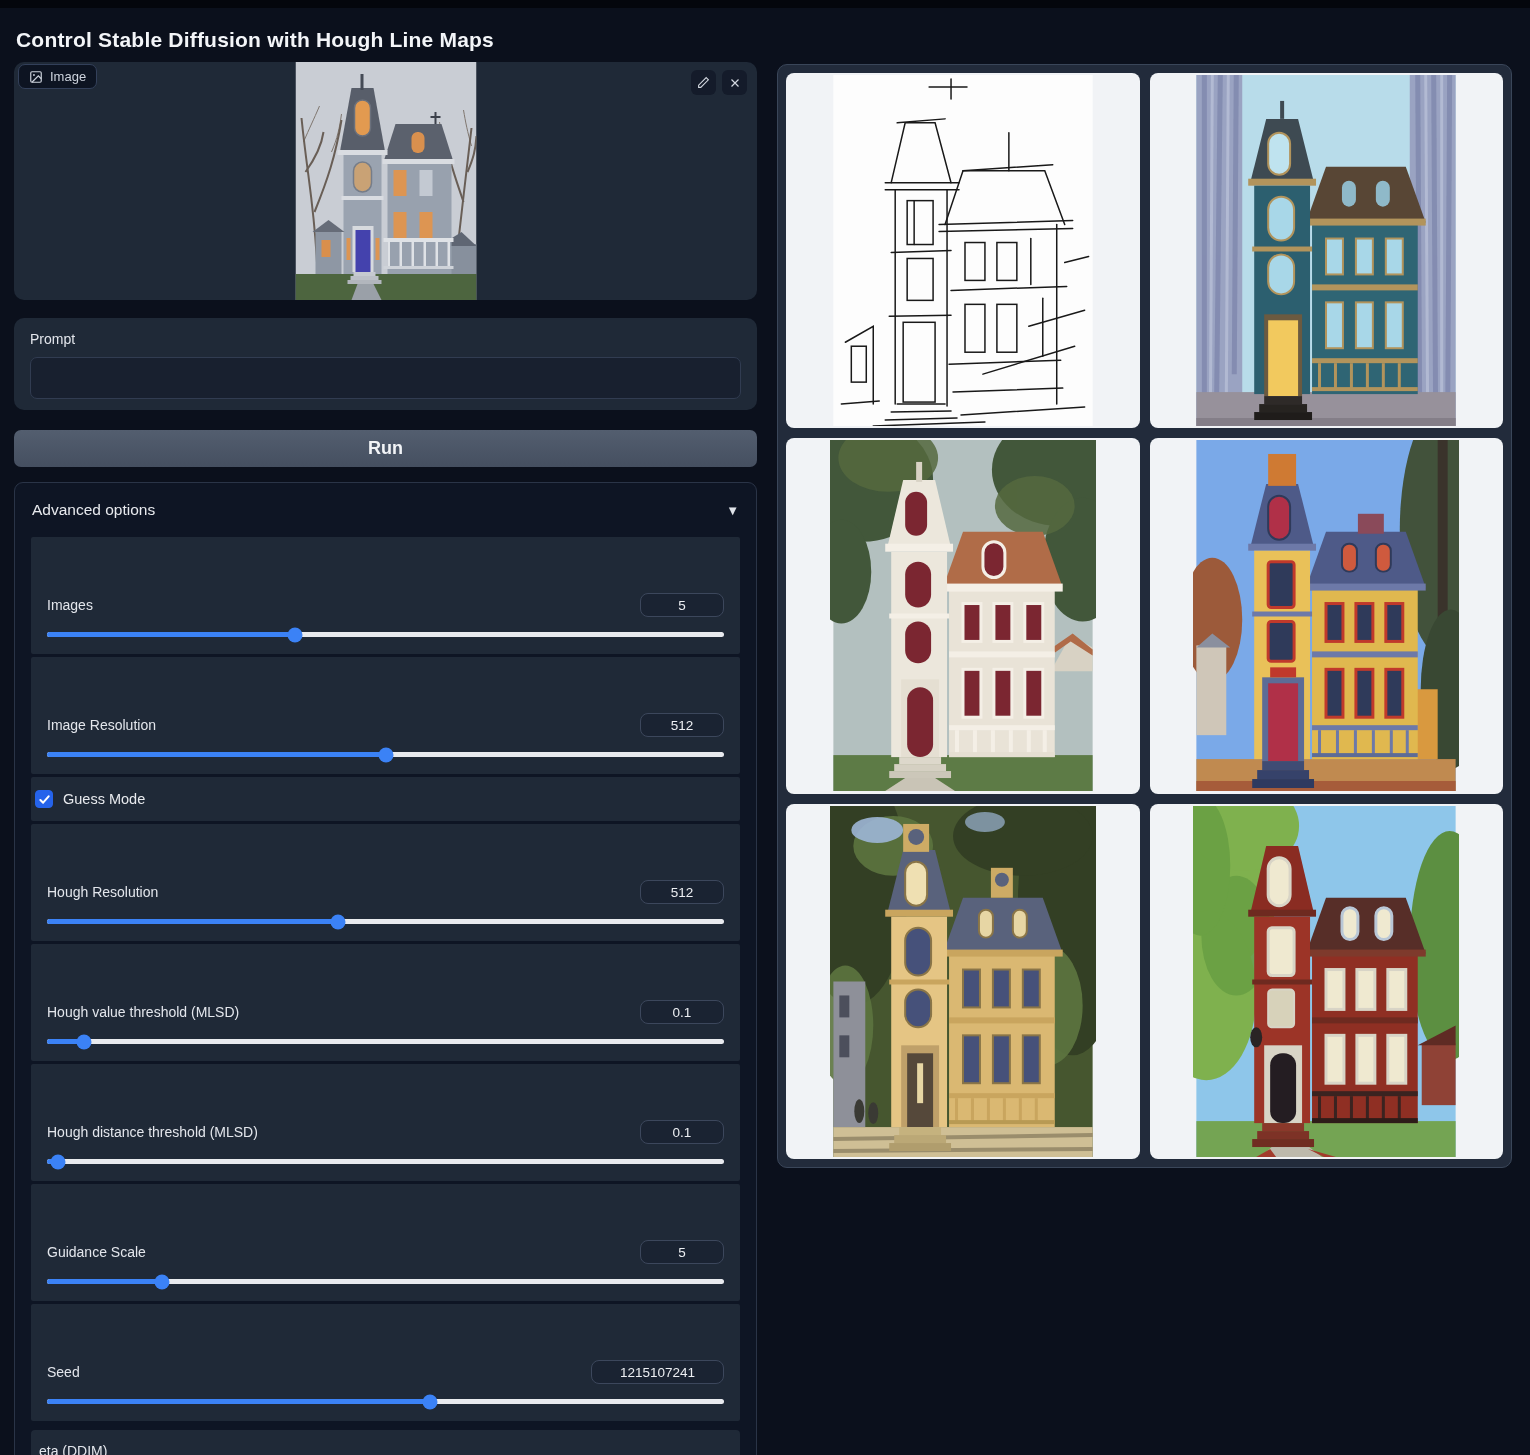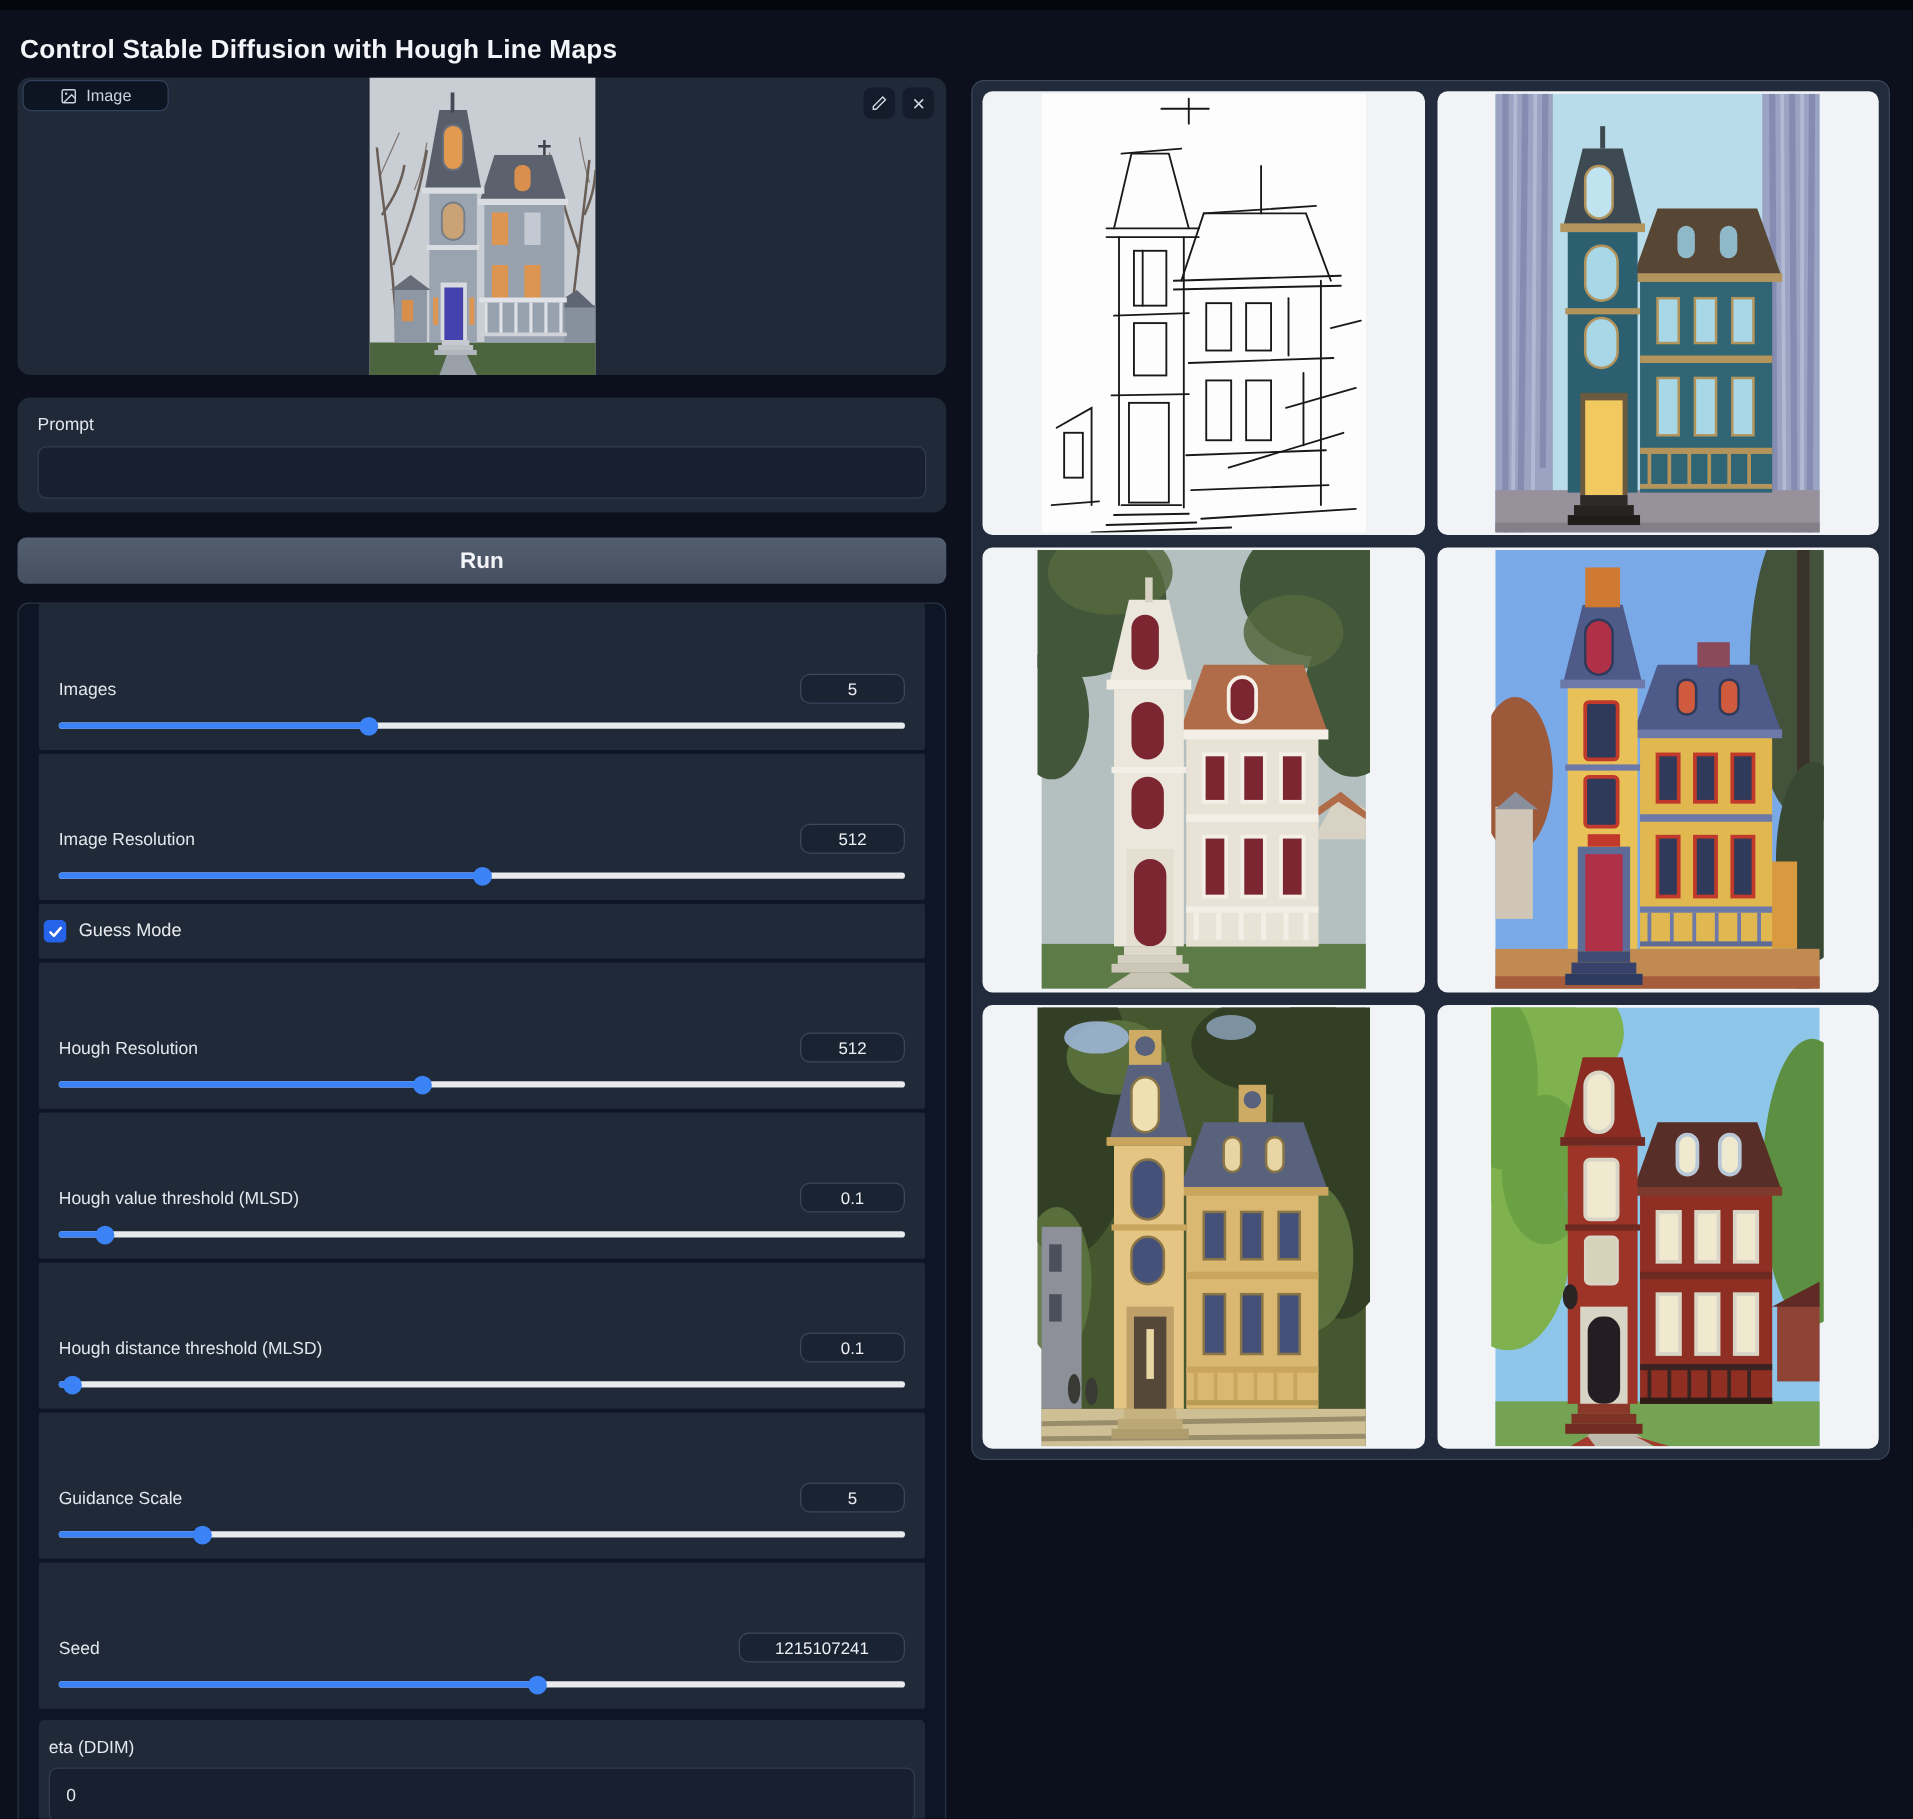--- a/index.html
+++ b/index.html
@@ -7,21 +7,21 @@
   .page{position:relative;width:1530px;height:1455px;background:var(--page,#0b101c);
         overflow:hidden;font-family:"Liberation Sans","DejaVu Sans",sans-serif;color:#e5e7eb;}
   .top-strip{position:absolute;top:0;left:0;right:0;height:8px;background:#04060c;}
   .page-title{position:absolute;left:16px;top:14px;font-size:21px;font-weight:700;color:#f3f5f8;letter-spacing:.2px;}
 
   .left-col{position:absolute;left:14px;top:62px;width:743px;}
 
   
   .image-panel{position:relative;height:238px;background:var(--panel,#1f2937);border-radius:10px;}
   .image-badge{position:absolute;left:4px;top:2px;display:flex;align-items:center;gap:7px;
-               background:#0d1422;border:1px solid #33405a;border-radius:7px;padding:4px 29px;z-index:3;}
+               background:#0d1422;border:1px solid #33405a;border-radius:7px;padding:4px 10px;z-index:3;}
   .image-badge .glyph{width:14px;height:14px;display:block;}
   .image-badge span{font-size:13px;color:#cdd3dd;}
   .img-tools{position:absolute;right:10px;top:8px;display:flex;gap:6px;z-index:3;}
   .tool-btn{width:25px;height:25px;border-radius:6px;background:#141b2a;display:flex;
             align-items:center;justify-content:center;color:#d3d8e0;font-size:13px;cursor:pointer;}
   .photo-wrap{position:absolute;left:50%;top:0;transform:translateX(-50%);height:238px;}
   .photo-wrap svg{display:block;height:238px;width:181px;}
 
   
   .prompt-block{margin-top:18px;height:92px;background:var(--panel,#1f2937);border-radius:10px;padding:13px 16px;}
@@ -180,20 +180,24 @@
     <div class="prompt-block">
       <div class="field-label">Prompt</div>
       <textarea class="text-input" value="" style=""></textarea>
     </div>
 
     <button class="run-btn">
       <span>Run</span>
     </button>
 
     <div class="accordion">
+      <div class="acc-header">
+        <span class="acc-title">Advanced options</span>
+        <span class="acc-arrow">▼</span>
+      </div>
       <div class="acc-content">
 
         <div class="srow">
           <div class="srow-head">
               <span class="slabel">Images</span>
             <span class="numbox">5</span>
             </div>
           <div class="slider" style="--pct: 36.7%;">
               <div class="fill"></div>
               <div class="thumb"></div>

